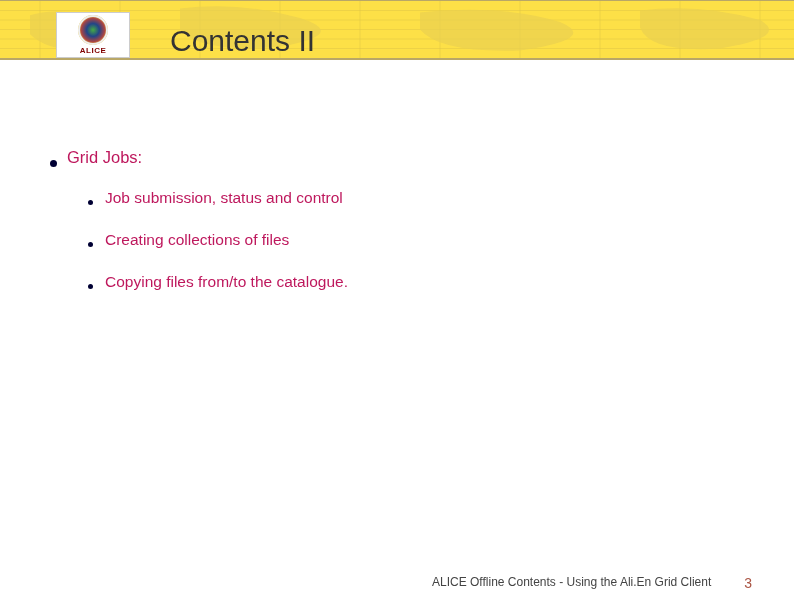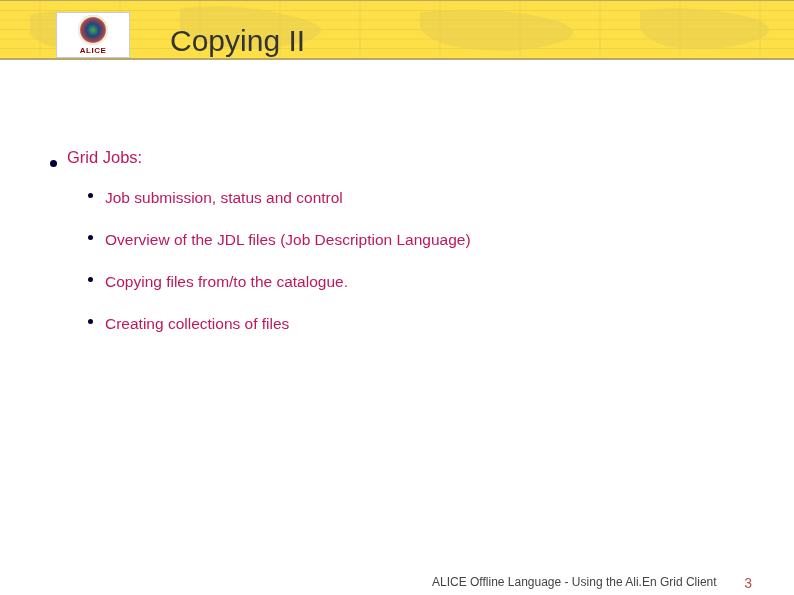--- a/index.html
+++ b/index.html
@@ -79,21 +79,21 @@
   .l1 .bullet {
     width: 7px; height: 7px; border-radius: 50%;
     background: #000033;
     margin-right: 10px;
     flex-shrink: 0;
     position: relative;
     top: 4px;
   }
   .l2 {
     display: flex;
-    align-items: flex-start;
+    align-items: center;
     margin-left: 38px;
     margin-bottom: 24px;
     font-size: 15.5px;
   }
   .l2 .bullet {
     width: 5px; height: 5px; border-radius: 50%;
     background: #000033;
     margin-right: 12px;
     flex-shrink: 0;
     position: relative;
@@ -134,45 +134,41 @@
         <path d="M180 8 Q240 0 300 18 Q350 35 280 48 Q200 55 180 30 Z"></path>
         <path d="M420 12 Q500 3 560 22 Q600 40 520 52 Q440 55 420 30 Z"></path>
         <path d="M640 10 Q700 2 760 20 Q790 38 720 50 Q650 55 640 28 Z"></path>
       </g>
     </svg>
   </div>
   <div class="logo">
     <div class="logo-circle"></div>
     <div class="logo-text">ALICE</div>
   </div>
-  <div class="title">Copying II</div>
+  <div class="title">Contents II</div>
 </div>
 
 <div class="content">
 
   <div class="l1">
     <span class="bullet"></span>
     <span>Grid Jobs:</span>
   </div>
   <div class="l2">
     <span class="bullet"></span>
     <span>Job submission, status and control</span>
   </div>
-  <div class="l2">
-    <span class="bullet"></span>
-    <span>Overview of the JDL files (Job Description Language)</span>
-  </div>
 
   <div class="l2">
     <span class="bullet"></span>
-    <span>Copying files from/to the catalogue.</span>
+    <span>Creating collections of files</span>
   </div>
   <div class="l2">
     <span class="bullet"></span>
-    <span>Creating collections of files</span>
+    <span>Copying files from/to the catalogue.</span>
   </div>
 
 </div>
 
 <div class="footer">
-  <span class="footer-text">ALICE Offline Language - Using the Ali.En Grid Client</span>
+  <span class="footer-text">ALICE Offline Contents - Using the Ali.En Grid Client</span>
   <span class="page-num">3</span>
 </div>
 
 </body></html>

